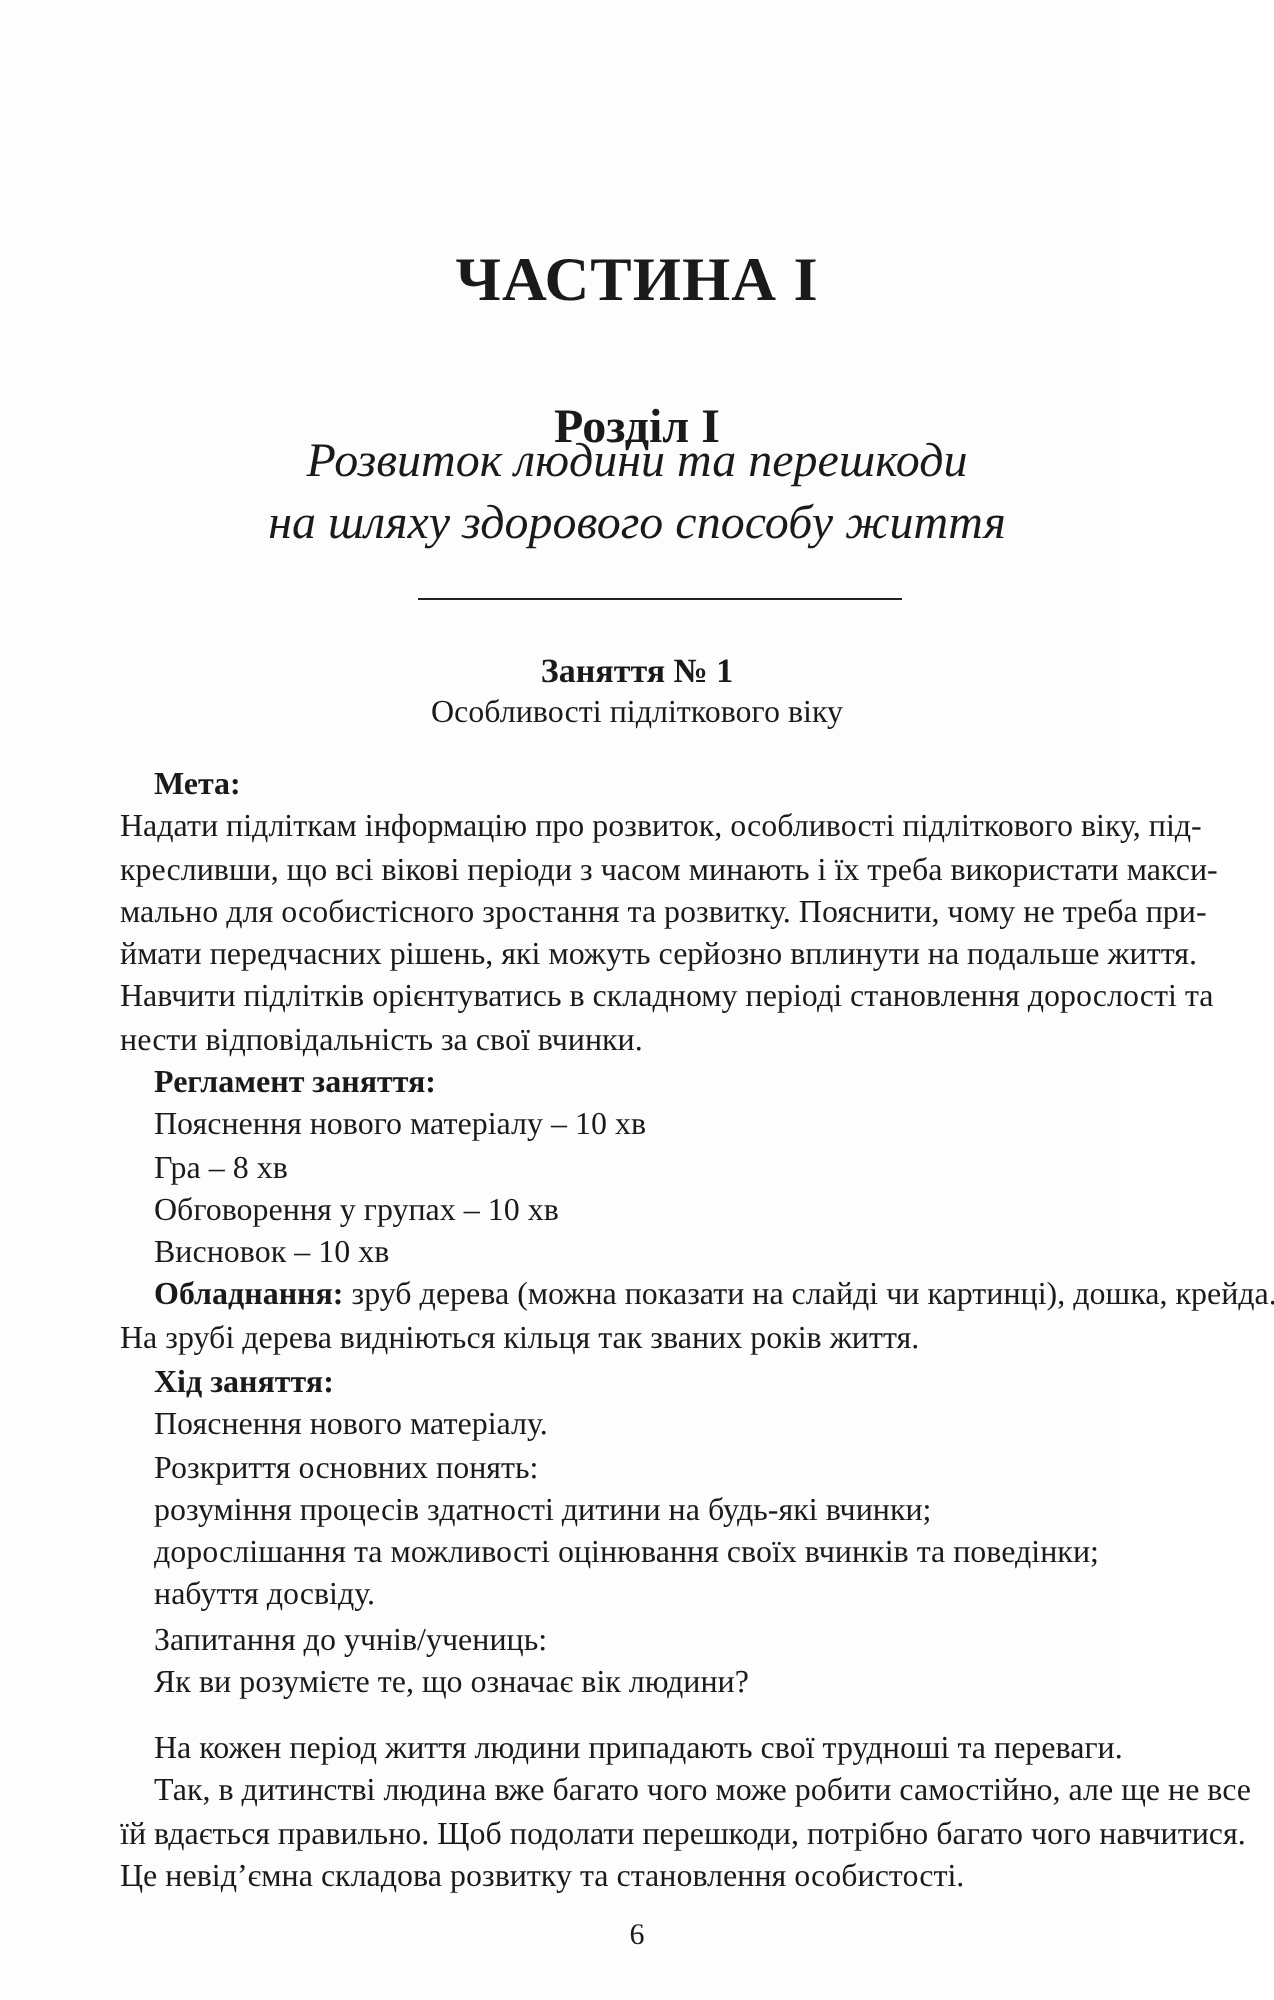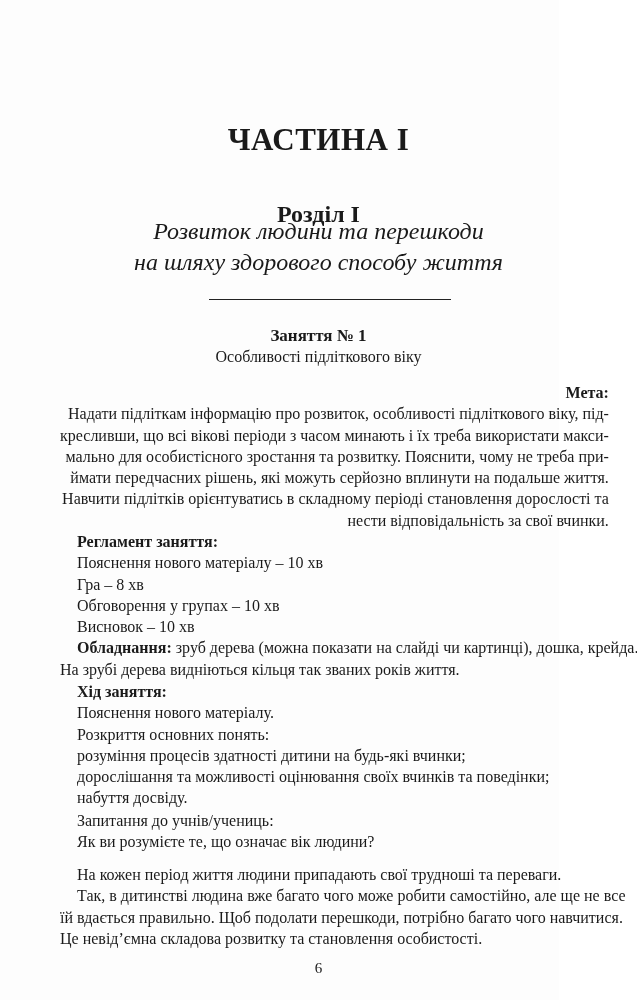--- a/index.html
+++ b/index.html
@@ -106,21 +106,21 @@
   <div class="section-subtitle">
     <div>Розвиток людини та перешкоди</div>
     <div>на шляху здорового способу життя</div>
   </div>
 
   <div class="rule"></div>
 
   <div class="lesson-title">Заняття № 1</div>
   <div class="lesson-subtitle">Особливості підліткового віку</div>
 
-  <div class="text" style="top:382px;text-align:right;">
+  <div class="text" style="top:382px;">
     <span class="line indent bold">Мета:</span>
     <span class="line">Надати підліткам інформацію про розвиток, особливості підліткового віку, під-</span>
     <span class="line">кресливши, що всі вікові періоди з часом минають і їх треба використати макси-</span>
     <span class="line">мально для особистісного зростання та розвитку. Пояснити, чому не треба при-</span>
     <span class="line">ймати передчасних рішень, які можуть серйозно вплинути на подальше життя.</span>
     <span class="line">Навчити підлітків орієнтуватись в складному періоді становлення дорослості та</span>
     <span class="line">нести відповідальність за свої вчинки.</span>
   </div>
 
   <div class="text" style="top:531px;">

